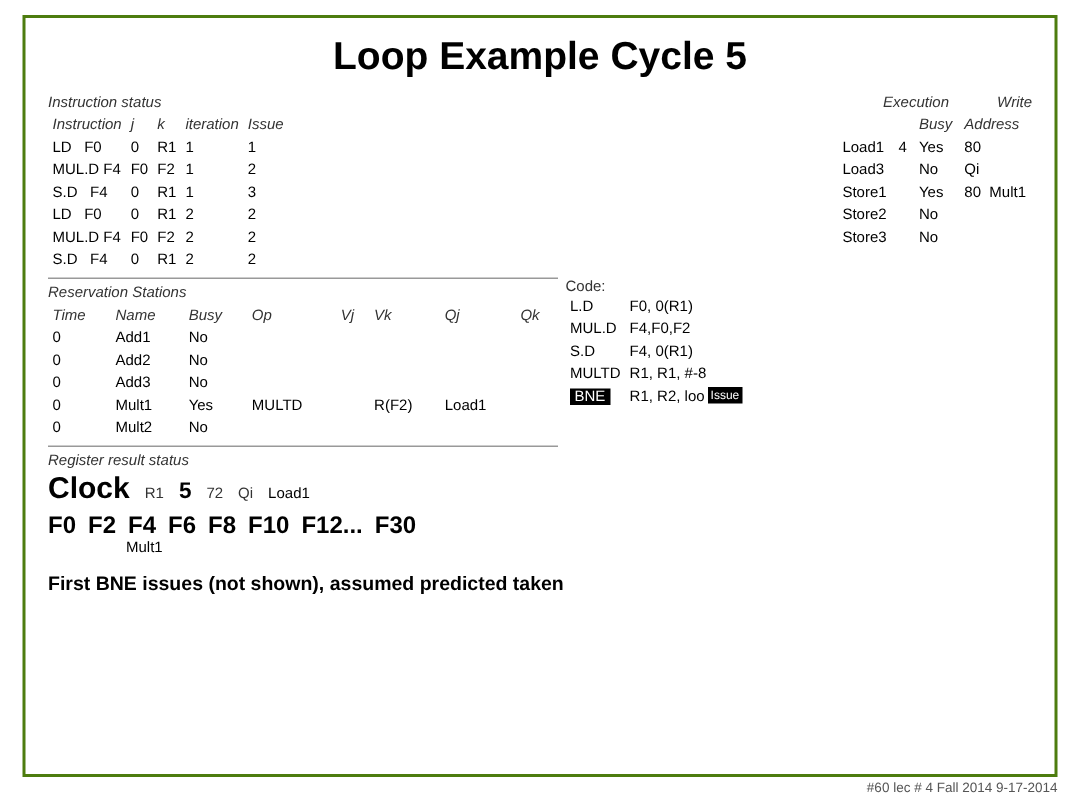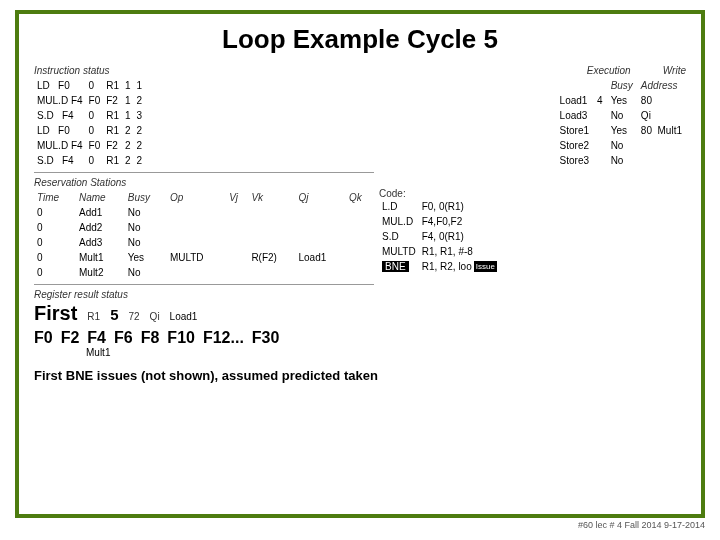--- a/index.html
+++ b/index.html
@@ -17,21 +17,21 @@
       height: 540px;
       background: #fff;
       display: flex;
       flex-direction: column;
       align-items: center;
       padding: 10px 15px;
     }
 
     .slide-box {
       width: 690px;
-      border: 4px solid #4d7c0f;
+      border: 2px solid #4d7c0f;
       background: #fff;
       padding: 10px 15px 8px 15px;
       position: relative;
       flex: 1;
     }
 
     h1.title {
       font-size: 26px;
       font-weight: bold;
       text-align: center;
@@ -198,20 +198,27 @@
 <div class="outer-container">
   <div class="slide-box">
     <h1 class="title">Loop Example Cycle 5</h1>
 
     <div class="main-content">
 
       <div class="left-col">
         <div class="section-label">Instruction status</div>
         <table>
           <tbody>
+              <tr class="header-row">
+            <td>Instruction</td>
+            <td>j</td>
+            <td>k</td>
+            <td>iteration</td>
+            <td>Issue</td>
+          </tr>
           <tr>
             <td>LD&nbsp;&nbsp;&nbsp;F0</td>
             <td>0</td>
             <td>R1</td>
             <td>1</td>
             <td>1</td>
           </tr>
           <tr>
             <td>MUL.D&nbsp;F4</td>
             <td>F0</td>
@@ -316,21 +323,21 @@
             <td></td>
             <td></td>
           </tr>
         </tbody>
           </table>
 
         <div class="divider"></div>
         <div class="register-label">Register result status</div>
 
         <div class="clock-row">
-          <span class="clock-label">First</span>
+          <span class="clock-label">Clock</span>
           <span class="clock-sub">R1</span>
           <span class="clock-val">5</span>
           <span class="clock-sub">72</span>
           <span class="clock-sub">Qi</span>
           <span style="font-size:10px;">Load1</span>
         </div>
 
         <div class="reg-result-row">
           <span class="reg-bold">F0</span>
           <span class="reg-bold">F2</span>

